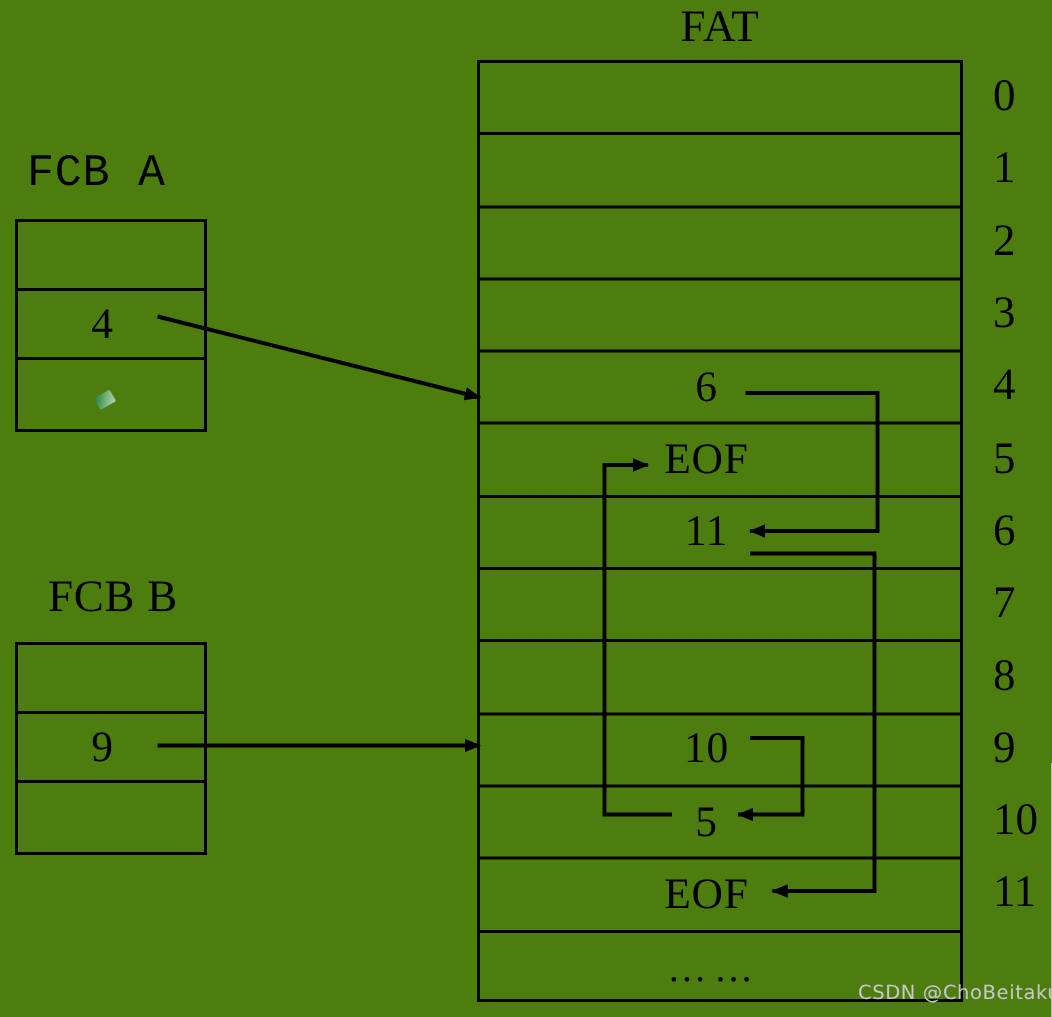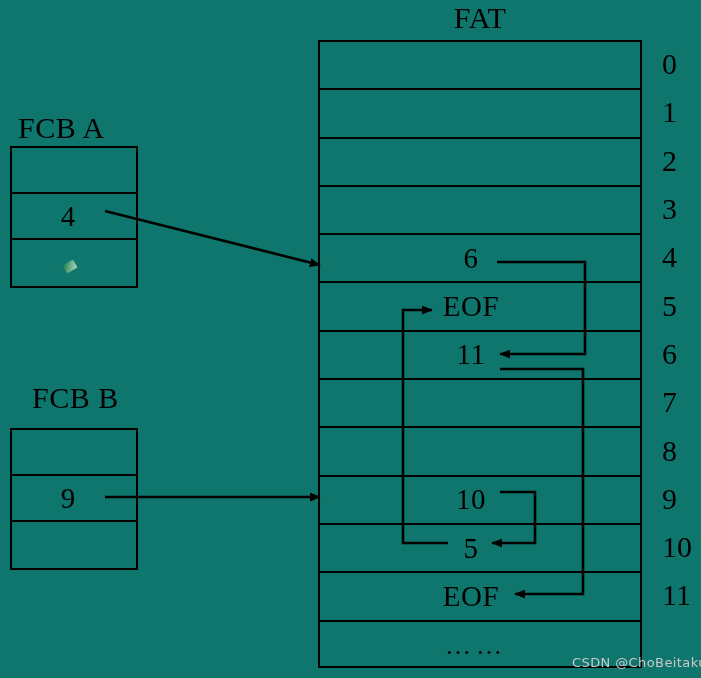--- a/index.html
+++ b/index.html
@@ -4,21 +4,21 @@
 <style>
   html, body {
     margin: 0;
     padding: 0;
     background: #ffffff;
   }
   #canvas {
     position: relative;
     width: 701px;
     height: 678px;
-    background: #0f766e;
+    background: #4d7c0f;
     font-family: "Liberation Serif", "DejaVu Serif", serif;
     color: #000000;
     overflow: hidden;
   }
 
   
   .fat-title {
     position: absolute;
     left: 318px;
     top: 1px;
@@ -205,21 +205,21 @@
     <div class="index-label">4</div>
     <div class="index-label">5</div>
     <div class="index-label">6</div>
     <div class="index-label">7</div>
     <div class="index-label">8</div>
     <div class="index-label">9</div>
     <div class="index-label">10</div>
     <div class="index-label">11</div>
   </div>
 
-  <div class="fcb-title" style="left:18px; top:112px;">FCB A</div>
+  <div class="fcb-title" style="left:18px; top:100px;font-family:Liberation Mono, monospace;">FCB A</div>
   <div class="fcb-box" style="top:146px;">
     <div class="fcb-row">
         <span></span>
       </div>
     <div class="fcb-row">
         <span>4</span>
       </div>
     <div class="fcb-row last">
       <span class="green-mark"></span>
       <span></span>

